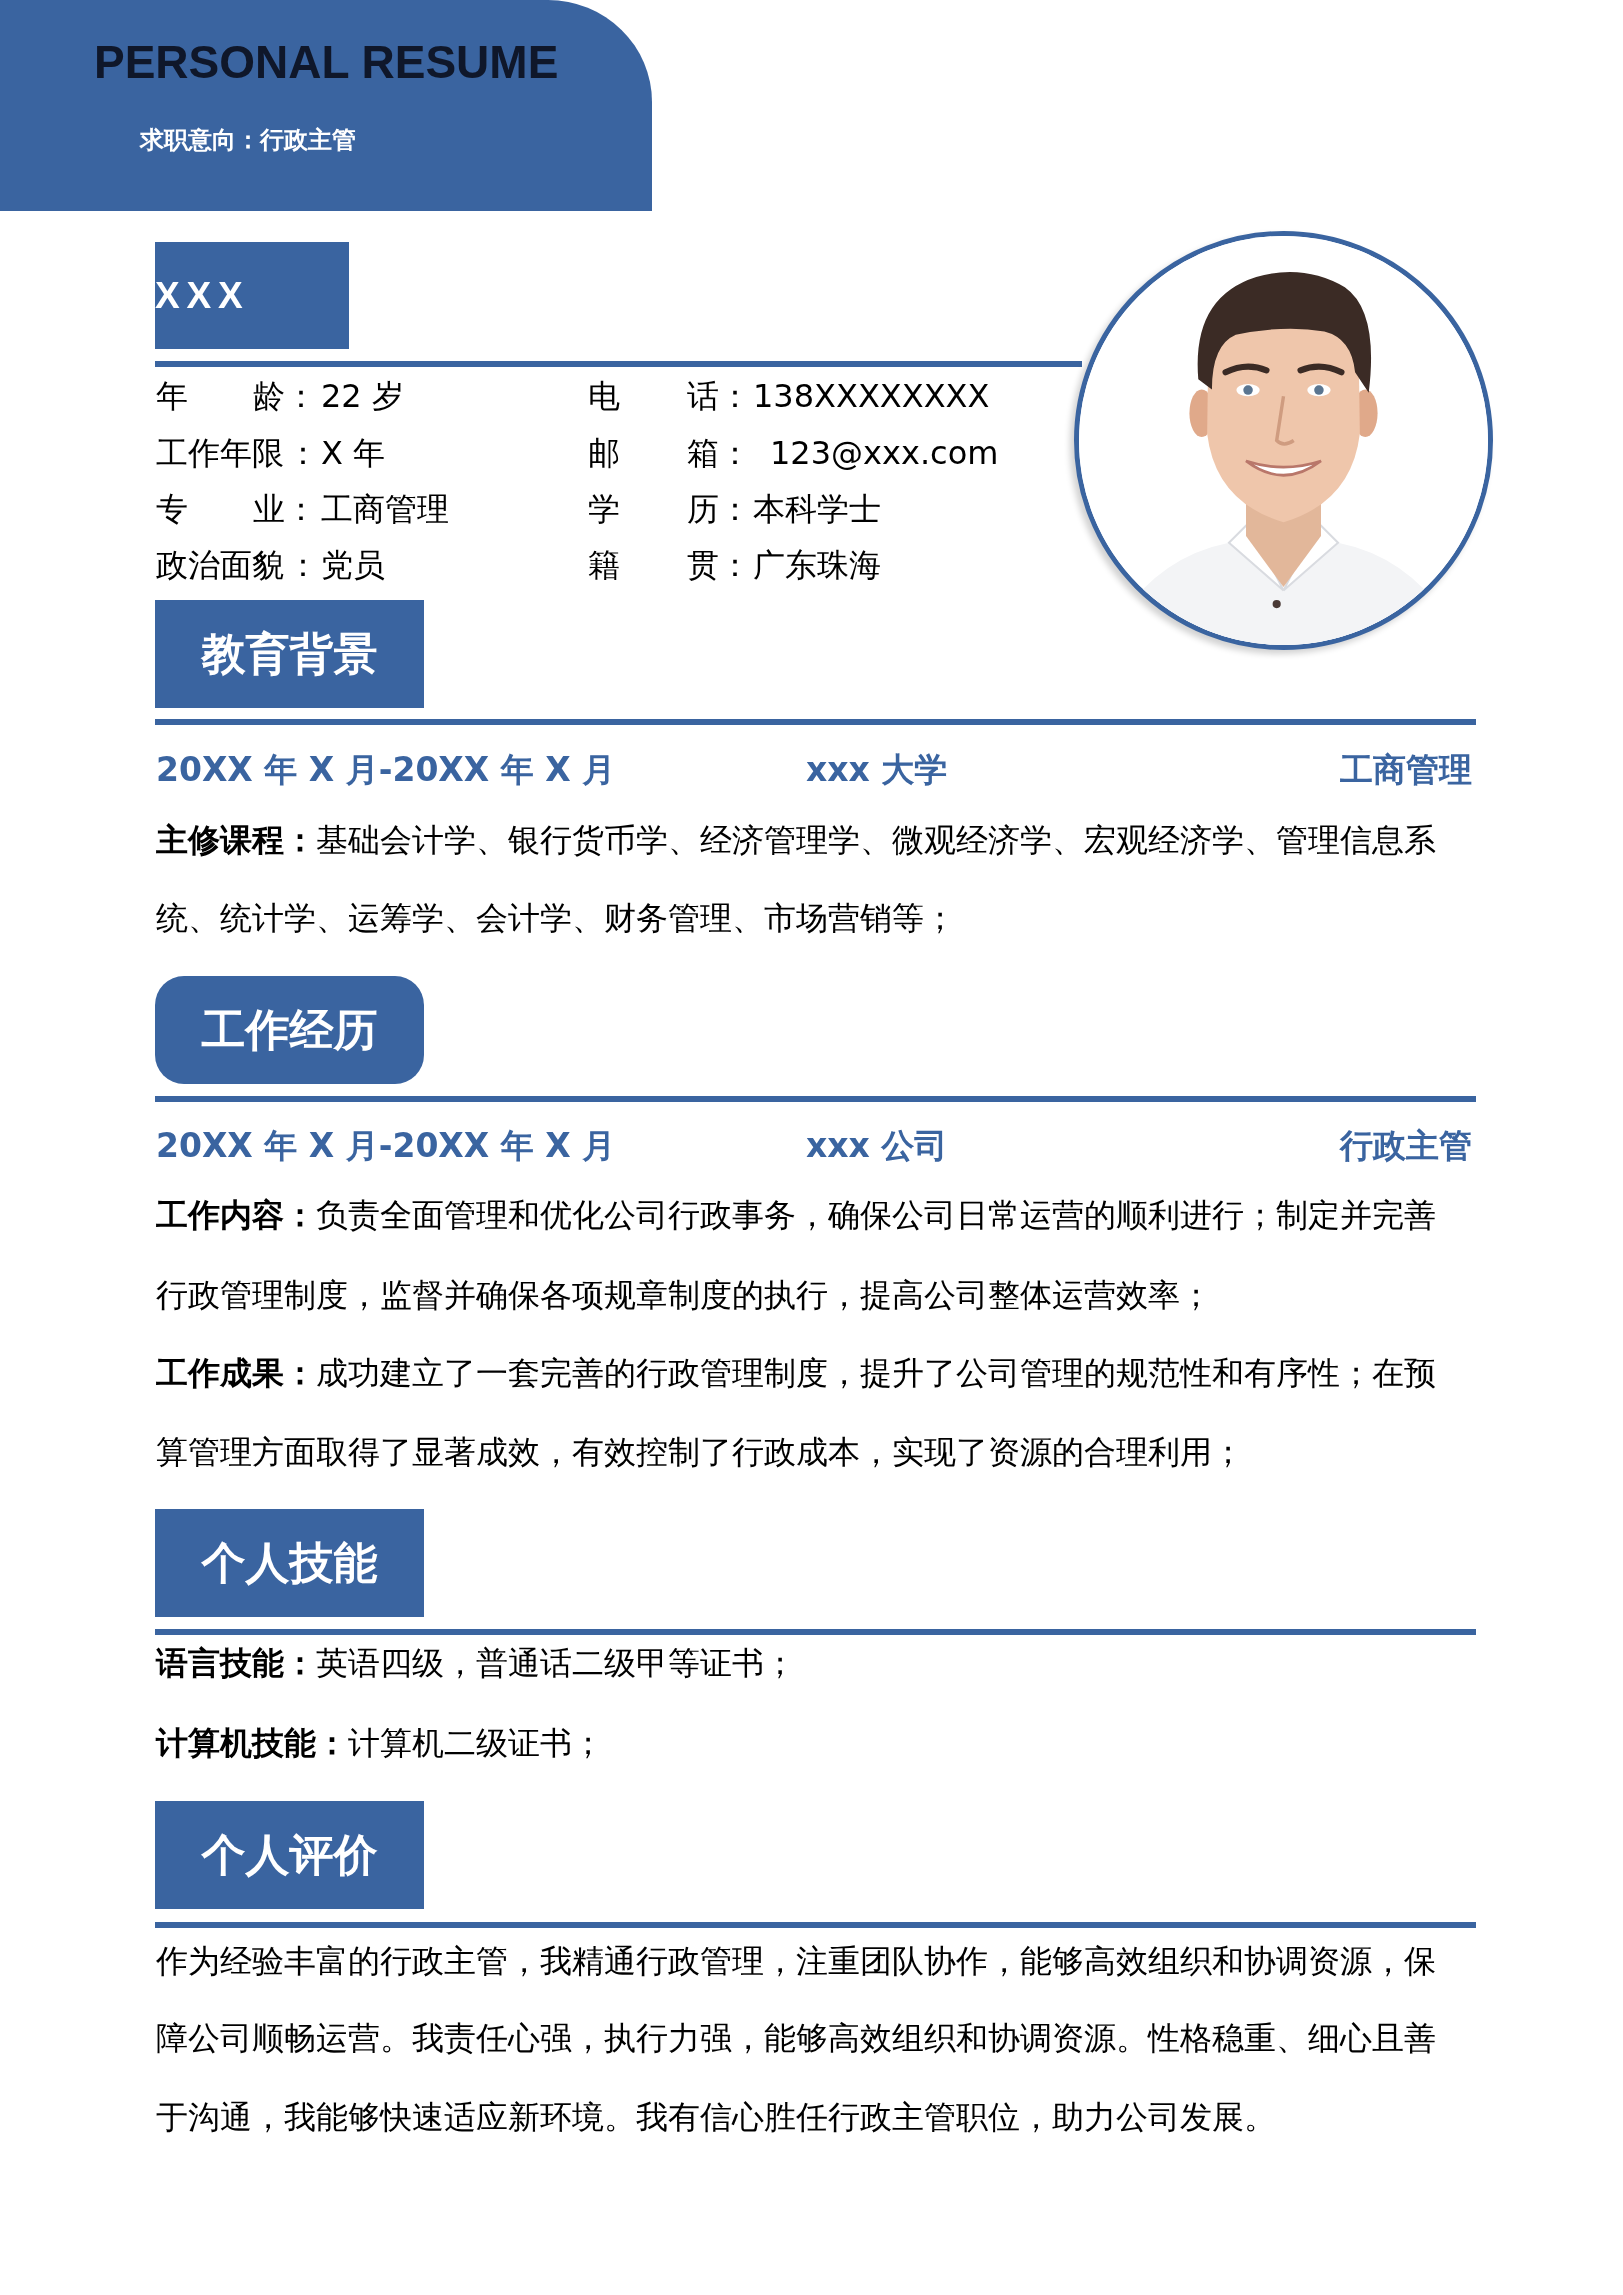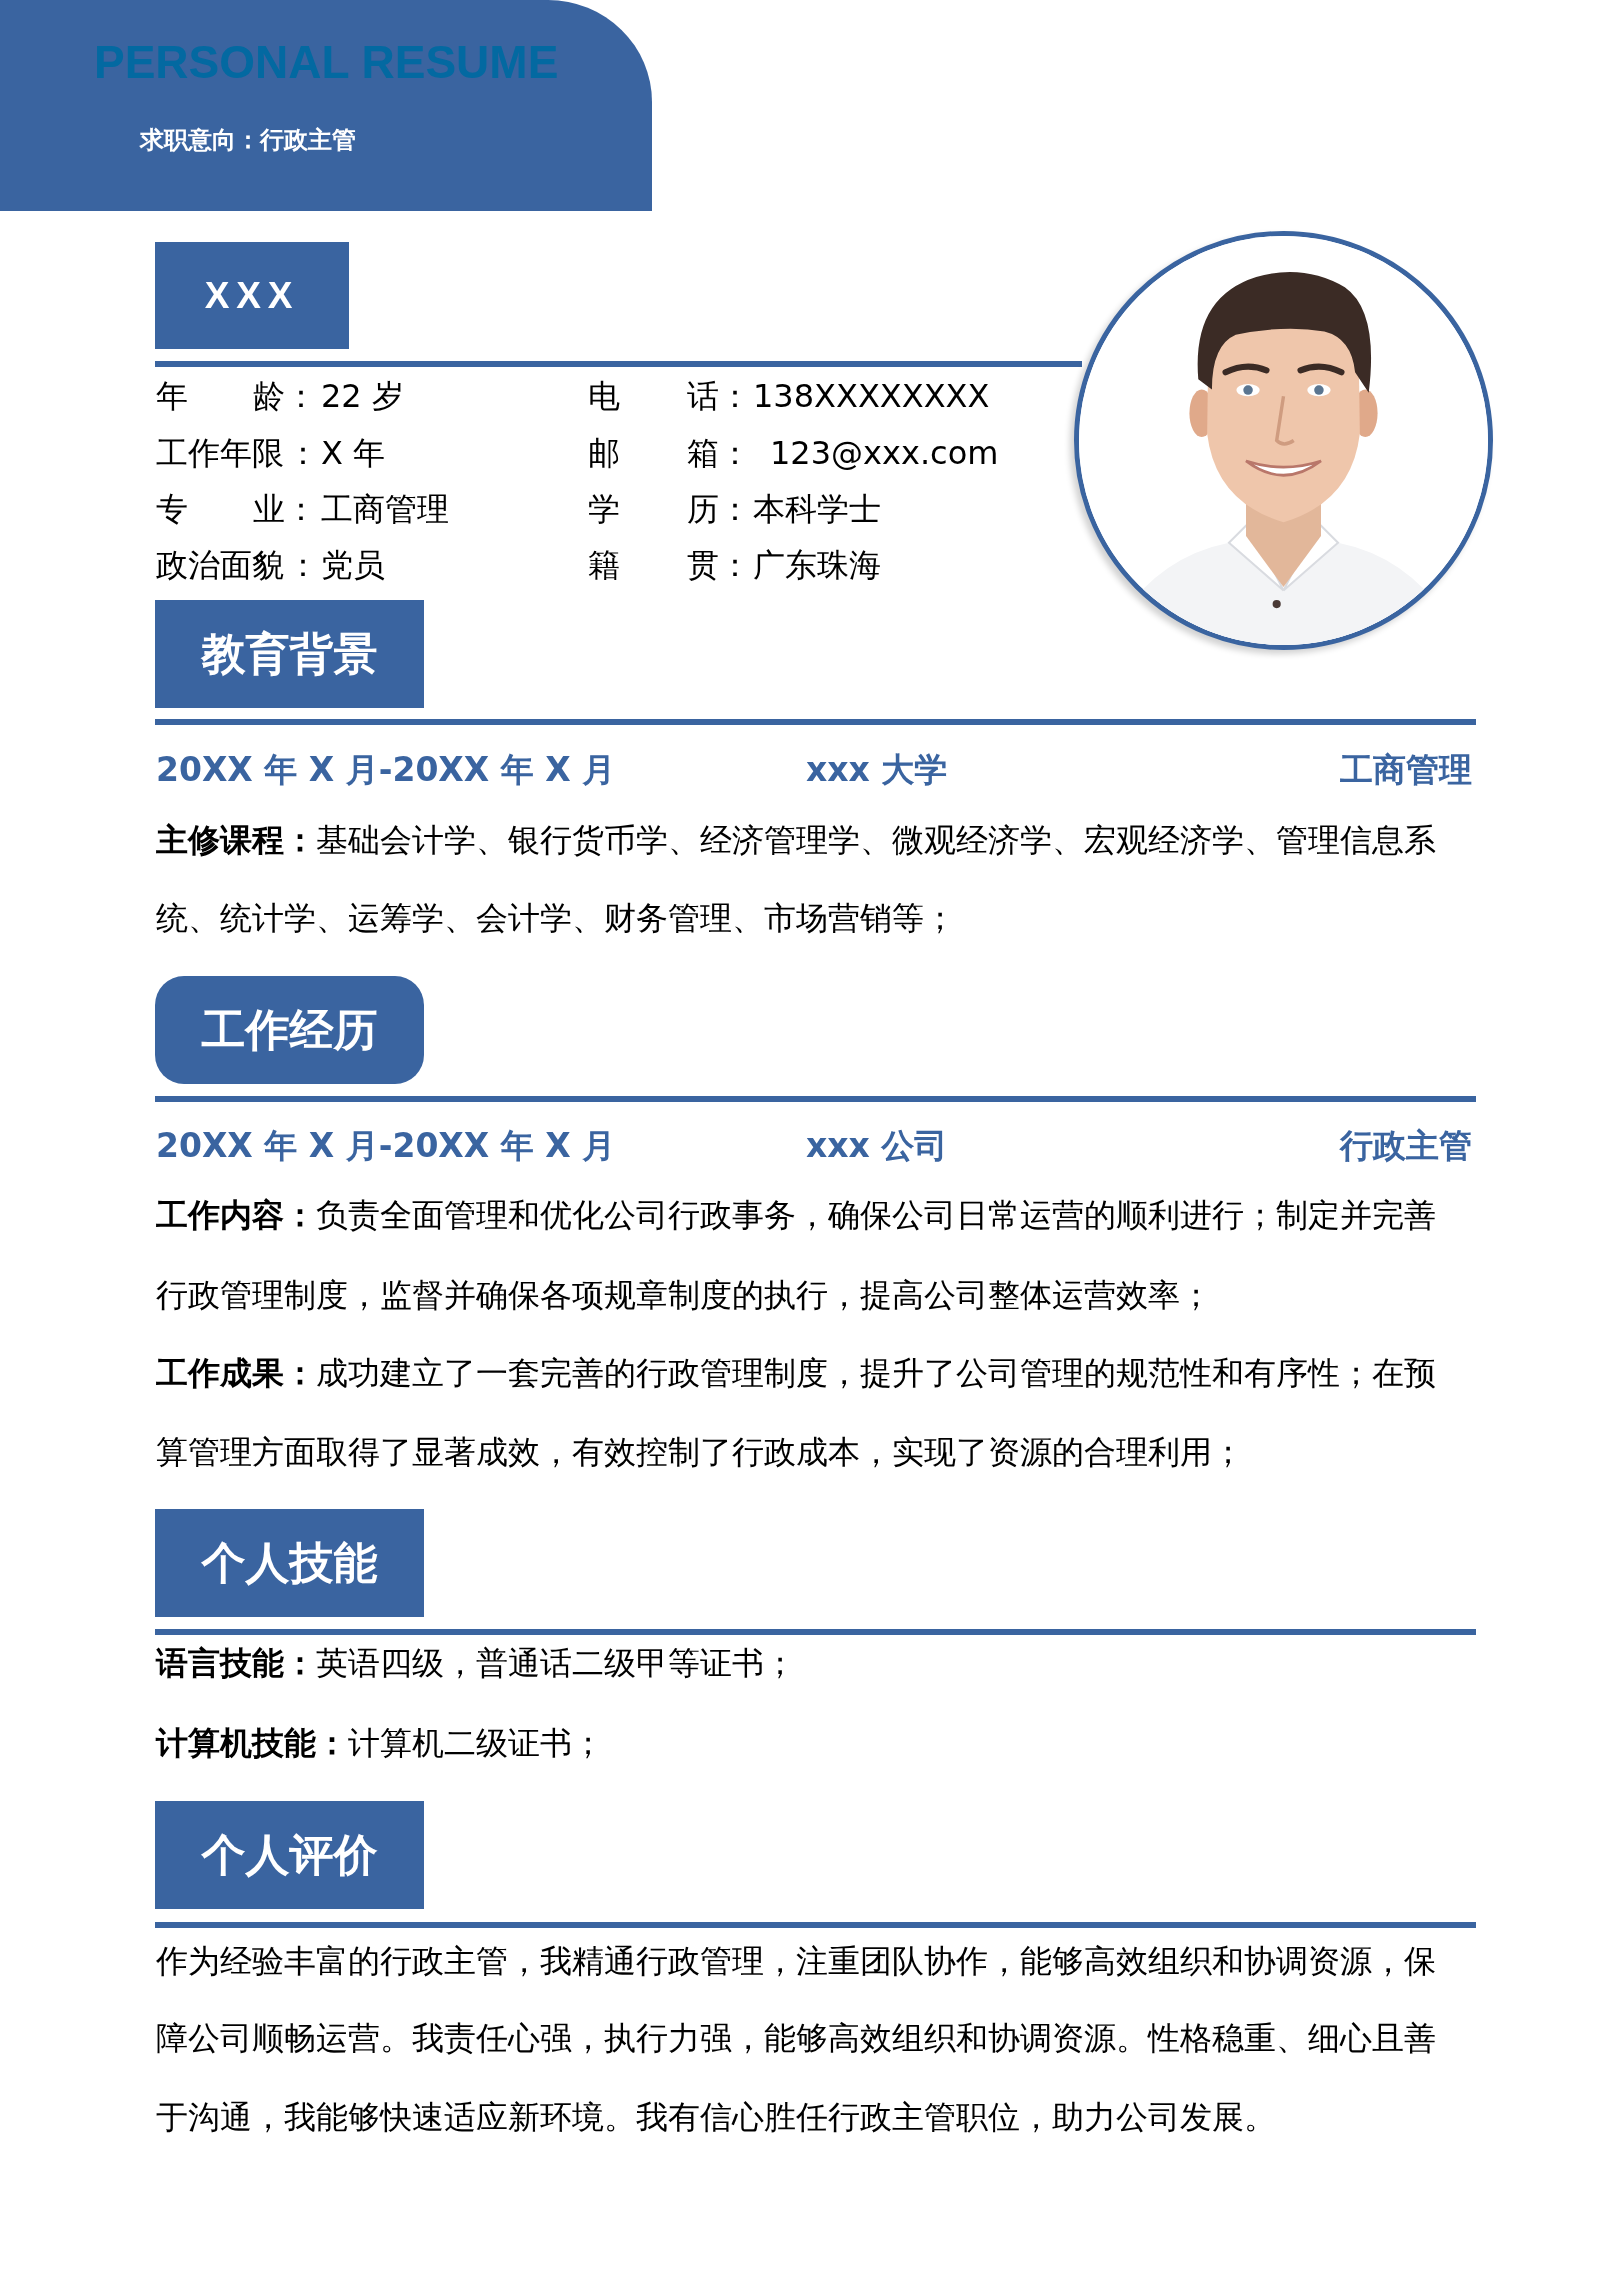--- a/index.html
+++ b/index.html
@@ -2,24 +2,24 @@
 <html style="font-size:11px"><head>
 <meta charset="utf-8">
 <style>
   html, body { margin:0; padding:0; }
   body { width:1623px; height:2295px; position:relative; background:#ffffff; overflow:hidden;
          font-family:"DejaVu Sans","Liberation Sans",sans-serif; color:#000; }
   .abs { position:absolute; }
   #header { left:0; top:0; width:652px; height:211px; background:#3a64a0;
             border-top-right-radius:104px 102px; }
   #header-title { left:94px; top:35px; font-family:"Liberation Sans",sans-serif; font-weight:bold;
-            font-size:46px; color:#0369a1; white-space:nowrap; letter-spacing:0px; }
+            font-size:46px; color:#0f172a; white-space:nowrap; letter-spacing:0px; }
   #header-sub { left:140px; top:124px; font-weight:bold; font-size:24px; color:#fff; white-space:nowrap; }
   #name-box { left:155px; top:242px; width:194px; height:107px; background:#3a64a0;
-              display:flex; align-items:center; justify-content:center; }
+              display:flex; align-items:center; }
   #name-text { color:#fff; font-weight:bold; font-size:37px; letter-spacing:6.8px;
                font-family:"Liberation Sans",sans-serif; }
   .rule { background:#3a64a0; height:6.1px; }
   #top-rule { left:155px; top:361px; width:927px; }
   .info-row { position:absolute; font-size:32px; white-space:nowrap; line-height:1; }
   .info-label { position:absolute; display:block; }
   .photo { left:1074px; top:231px; width:409px; height:409px; border:5.5px solid #3a64a0; border-radius:50%;
            background:#fff; overflow:hidden; box-shadow:-4.1px 4.1px 6.8px rgba(0,0,0,0.18); }
   .sec-box { position:absolute; left:155px; width:269px; height:108px; background:#3a64a0;
              display:flex; align-items:center; justify-content:center; }

